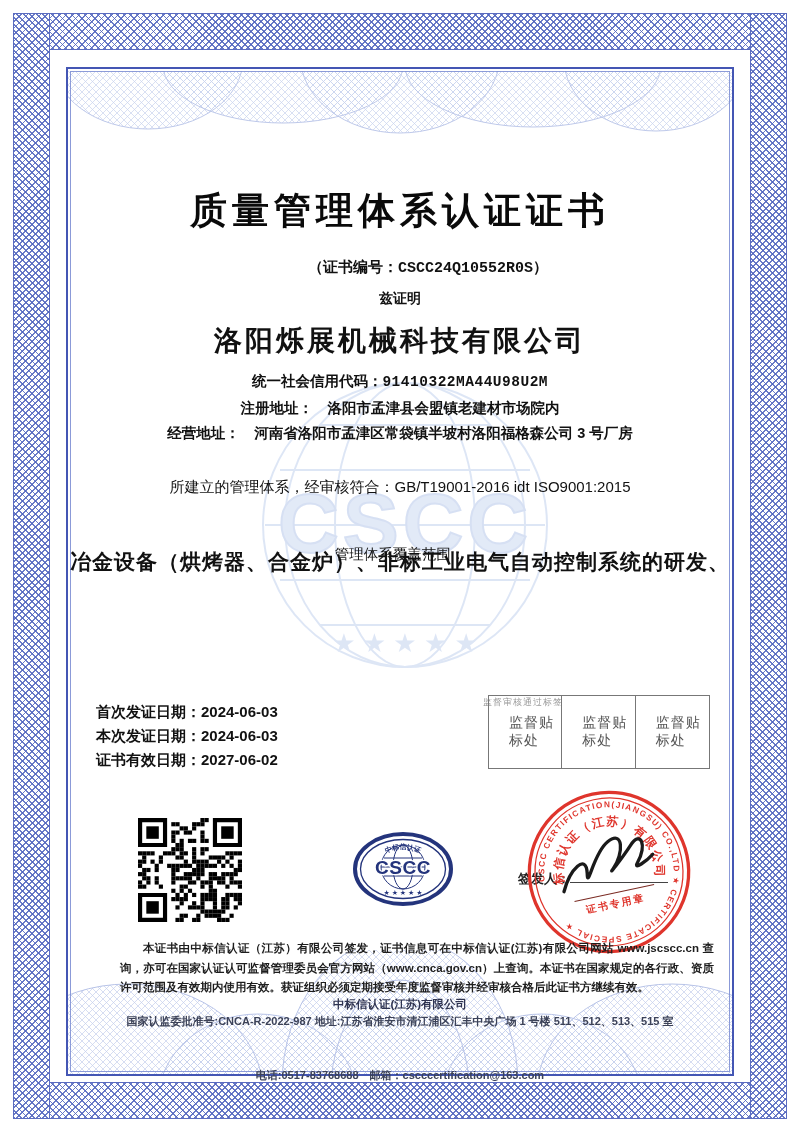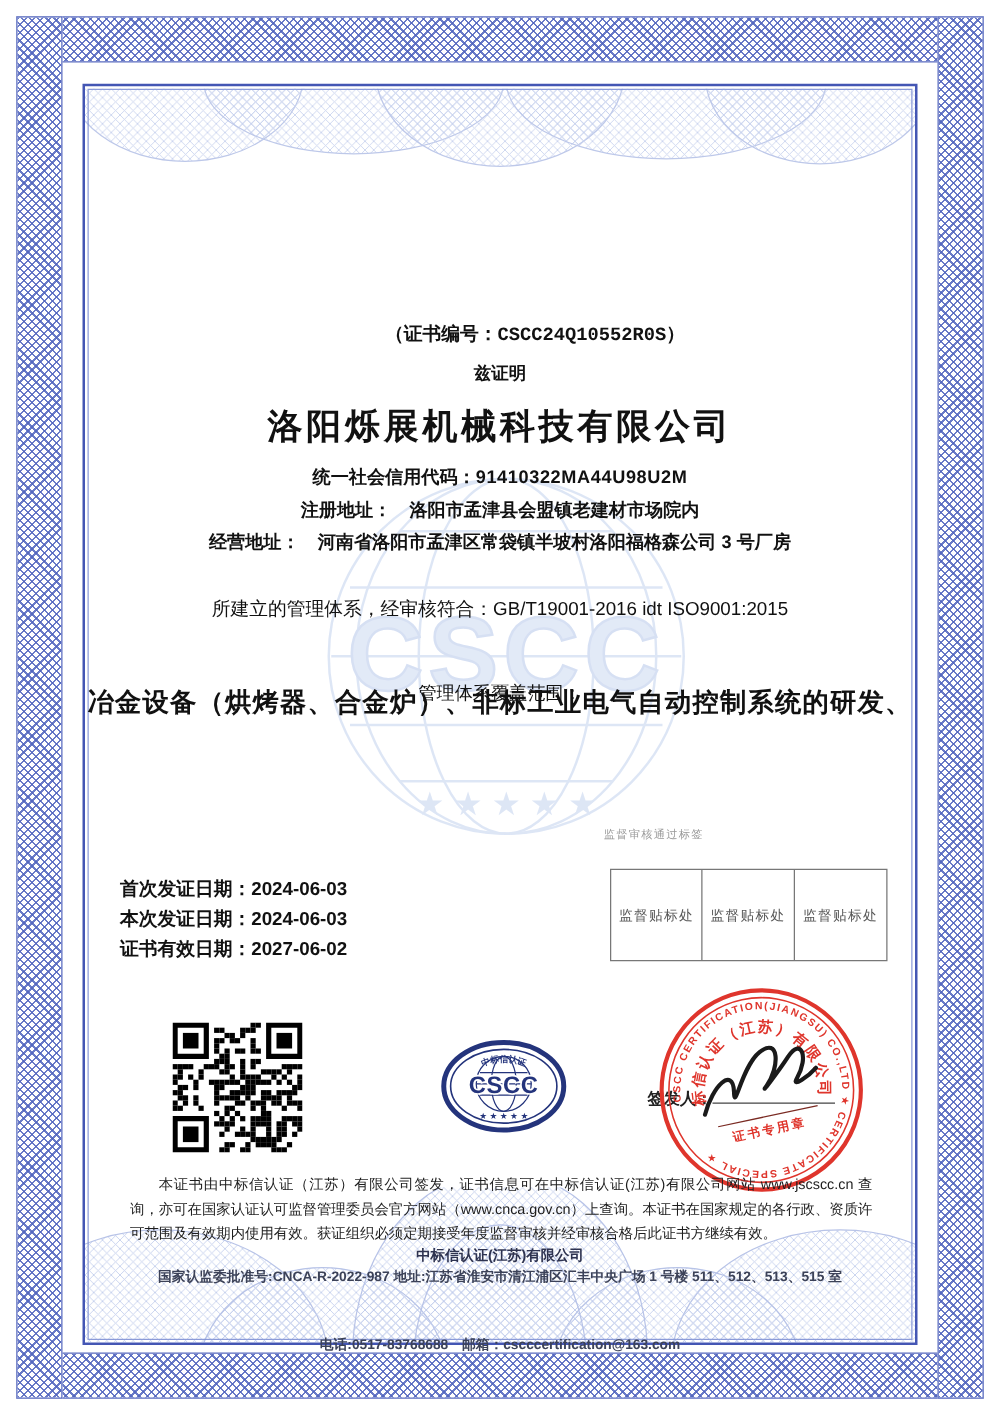--- a/index.html
+++ b/index.html
@@ -19,43 +19,43 @@
   .frame:after{content:"";position:absolute;inset:2px;border:1px solid #8b9ad8;}
   .deco{position:absolute;pointer-events:none;}
   
   .center{position:absolute;left:0;width:100%;text-align:center;}
   .title{top:186px;font-size:37px;font-weight:700;letter-spacing:5px;color:#0a0a0a;}
   .certno{top:258px;font-size:15px;font-weight:600;padding-left:28px;}
   .certno .code{font-family:"Liberation Mono","DejaVu Sans Mono",monospace;font-weight:700;}
   .hereby{top:290px;font-size:14px;font-weight:600;}
   .company{top:322px;font-size:28px;font-weight:700;letter-spacing:3px;}
   .credit{top:372px;font-size:14.5px;font-weight:600;}
-  .credit .code{font-family:Liberation Sans, sans-serif;font-weight:700;letter-spacing:.5px;}
+  .credit .code{font-family:Liberation Mono, monospace;font-weight:700;letter-spacing:.5px;}
   .addr1{top:399px;font-size:14.5px;font-weight:600;}
   .addr2{top:424px;font-size:14.5px;font-weight:600;}
   .sysline{top:478px;font-size:15px;font-weight:500;}
   .scopehead{top:501px;font-size:14.5px;font-weight:500;margin-top:44px;}
   .scope1{top:548px;font-size:21px;font-weight:700;letter-spacing:1px;}
   .scope2{top:590px;font-size:21px;font-weight:700;letter-spacing:2px;}
   .dates{position:absolute;left:96px;top:700px;font-size:15px;font-weight:700;line-height:24px;}
-  .suplabel{position:absolute;left:483px;top:661px;font-size:9px;color:#999;letter-spacing:1px;}
+  .suplabel{position:absolute;left:483px;top:696px;font-size:9px;color:#999;letter-spacing:1px;}
   .supbox{position:absolute;left:488px;top:695px;width:220px;height:72px;border:1.5px solid #777;
           display:grid;grid-template-columns:1fr 1fr 1fr;}
   .supcell{border-right:1.5px solid #777;display:flex;align-items:center;justify-content:center;
-           font-size:11px;color:#555;letter-spacing:1px;}
+           font-size:14px;color:#555;letter-spacing:1px;margin-left:20px;}
   .supcell:last-child{border-right:none;}
   .qr{position:absolute;left:138px;top:818px;width:104px;height:104px;}
   .logo{position:absolute;left:352px;top:831px;width:102px;height:76px;}
   .signer{position:absolute;left:518px;top:870px;font-size:13px;font-weight:600;color:#222;z-index:1;}
   .signer .uline{display:inline-block;width:98px;border-bottom:1.2px solid #444;height:12px;}
   .stamp{position:absolute;left:526px;top:789px;width:166px;height:166px;transform:rotate(-12deg);z-index:2;}
   .watermark{position:absolute;left:200px;top:380px;width:410px;height:300px;opacity:.55;z-index:0;}
   .z2{z-index:2;}
-  .para{position:absolute;left:104px;top:939px;width:594px;font-size:11.5px;line-height:19.5px;
-        color:#1d1d1d;text-align:justify;text-indent:2em;font-weight:400;}
+  .para{position:absolute;left:120px;top:939px;width:594px;font-size:11.5px;line-height:19.5px;
+        color:#1d1d1d;text-align:justify;text-indent:2em;font-weight:700;}
   .issuerline{top:997px;font-size:11.5px;font-weight:600;color:#2e3350;}
   .approval{top:1014px;font-size:11px;font-weight:700;color:#3c4258;}
   .contact{top:1032px;font-size:11px;font-weight:700;color:#3c4258;margin-top:36px;}
 </style>
 </head>
 <body>
 
 <div class="page">
 
   <div class="band top"></div>
@@ -99,20 +99,21 @@
     <g stroke="#c3d2ee" fill="none" stroke-width="2">
       <circle cx="205" cy="145" r="142"></circle>
       <ellipse cx="205" cy="145" rx="70" ry="142"></ellipse>
       <ellipse cx="205" cy="145" rx="120" ry="142"></ellipse>
       <path d="M65 145H345M80 90H330M80 200H330M120 45H290M120 245H290"></path>
     </g>
     <text x="205" y="172" text-anchor="middle" font-size="84" font-weight="bold" fill="#ccd9f2" stroke="#b6c7ea" stroke-width="2" letter-spacing="4">CSCC</text>
     <text x="205" y="272" text-anchor="middle" font-size="26" fill="#c3d2ee">★ ★ ★ ★ ★</text>
   </svg>
 
+  <div class="center title z2">质量管理体系认证证书</div>
 
   <div class="center certno z2">
     <span>（证书编号：</span><span class="code">CSCC24Q10552R0S</span><span>）</span>
   </div>
 
   <div class="center company z2">洛阳烁展机械科技有限公司</div>
 
   <div class="center hereby z2">兹证明</div>
 
   <div class="center credit z2">

